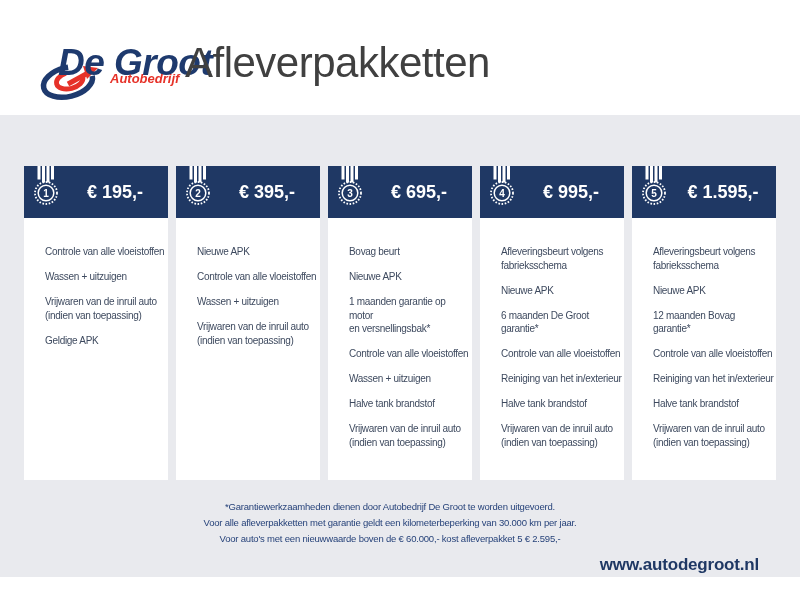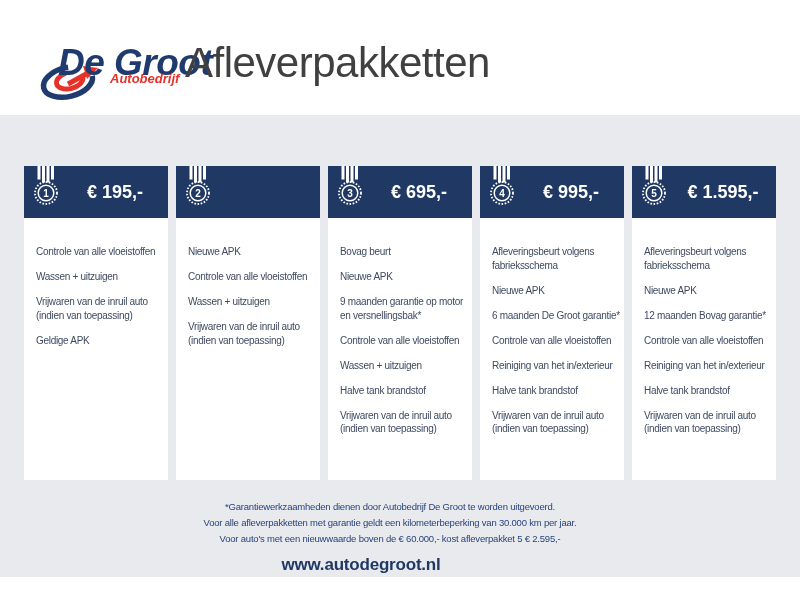--- a/index.html
+++ b/index.html
@@ -41,37 +41,37 @@
     display:flex; gap:8px;
   }
   .card { flex:1 1 0; height:314px; background:#ffffff; min-width:0; }
   .card-header { position:relative; height:52px; background:#1f3864; }
   .medal { position:absolute; left:6px; top:0; }
   .price {
     position:absolute; left:40px; right:2px; top:0; height:40px;
     line-height:52px; text-align:center;
     color:#ffffff; font-size:18px; font-weight:bold; white-space:nowrap;
   }
-  .card-body { padding:27px 2px 0 12px; }
+  .card-body { padding:27px 2px 0 12px;margin-left:9px; }
   .item {
     font-size:10px; line-height:13.5px; letter-spacing:-0.3px;
     color:#3e4a5f; margin-bottom:11.5px; white-space:pre-line;
   }
 
   
   .footer-notes {
     position:absolute; left:0; top:384px; width:722px;
     text-align:center; color:#27437a;
     font-size:9.5px; line-height:16px; letter-spacing:-0.2px;padding-left:29px;
   }
   .footer-notes .note-line { white-space:nowrap; }
   .website {
     position:absolute; left:0; top:440px; width:722px;
-    text-align:center; color:#1f3864;
-    font-size:17px; font-weight:bold; letter-spacing:-0.2px;
+    text-align:right; color:#1f3864;
+    font-size:17px; font-weight:bold; letter-spacing:-0.2px;padding-left:37px;
   }
 </style>
 </head>
 <body>
 
 <div class="logo">
   <svg class="logo-emblem" width="64" height="42" viewBox="0 0 64 42" aria-hidden="true">
     <g transform="rotate(-14 30 22)">
       <ellipse cx="30" cy="22" rx="25" ry="14.5" fill="none" stroke="#1e3a6e" stroke-width="5.5" pathLength="100" stroke-dasharray="78 22"></ellipse>
       <ellipse cx="32" cy="21" rx="13.5" ry="8" fill="none" stroke="#e63229" stroke-width="4.8" pathLength="100" stroke-dasharray="72 28"></ellipse>
@@ -113,20 +113,21 @@
     <div class="card-header">
       <svg class="medal" width="32" height="44" viewBox="0 0 32 44" aria-hidden="true">
         <rect x="7.5" y="0" width="3" height="13.5" fill="#ffffff"></rect>
         <rect x="12" y="0" width="3" height="16.5" fill="#ffffff"></rect>
         <rect x="16.5" y="0" width="3" height="16.5" fill="#ffffff"></rect>
         <rect x="21" y="0" width="3" height="13.5" fill="#ffffff"></rect>
         <circle cx="16" cy="27" r="11" fill="none" stroke="#ffffff" stroke-width="1.8" stroke-dasharray="1.6 1.6"></circle>
         <circle cx="16" cy="27" r="7.8" fill="none" stroke="#ffffff" stroke-width="1.5"></circle>
         <text x="16" y="30.5" text-anchor="middle" font-size="10" font-weight="bold" fill="#ffffff" font-family="Liberation Sans, sans-serif">2</text>
       </svg>
+      <div class="price">€ 395,-</div>
     </div>
     <div class="card-body">
           <div class="item">Nieuwe APK</div>
           <div class="item">Controle van alle vloeistoffen</div>
           <div class="item">Wassen + uitzuigen</div>
           <div class="item">Vrijwaren van de inruil auto
 (indien van toepassing)</div>
         </div>
   </div>
 
@@ -139,21 +140,21 @@
         <rect x="21" y="0" width="3" height="13.5" fill="#ffffff"></rect>
         <circle cx="16" cy="27" r="11" fill="none" stroke="#ffffff" stroke-width="1.8" stroke-dasharray="1.6 1.6"></circle>
         <circle cx="16" cy="27" r="7.8" fill="none" stroke="#ffffff" stroke-width="1.5"></circle>
         <text x="16" y="30.5" text-anchor="middle" font-size="10" font-weight="bold" fill="#ffffff" font-family="Liberation Sans, sans-serif">3</text>
       </svg>
       <div class="price">€ 695,-</div>
     </div>
     <div class="card-body">
           <div class="item">Bovag beurt</div>
           <div class="item">Nieuwe APK</div>
-          <div class="item">9 maanden garantie op motor
+          <div class="item">1 maanden garantie op motor
 en versnellingsbak*</div>
           <div class="item">Controle van alle vloeistoffen</div>
           <div class="item">Wassen + uitzuigen</div>
           <div class="item">Halve tank brandstof</div>
           <div class="item">Vrijwaren van de inruil auto
 (indien van toepassing)</div>
         </div>
   </div>
 
   <div class="card">

